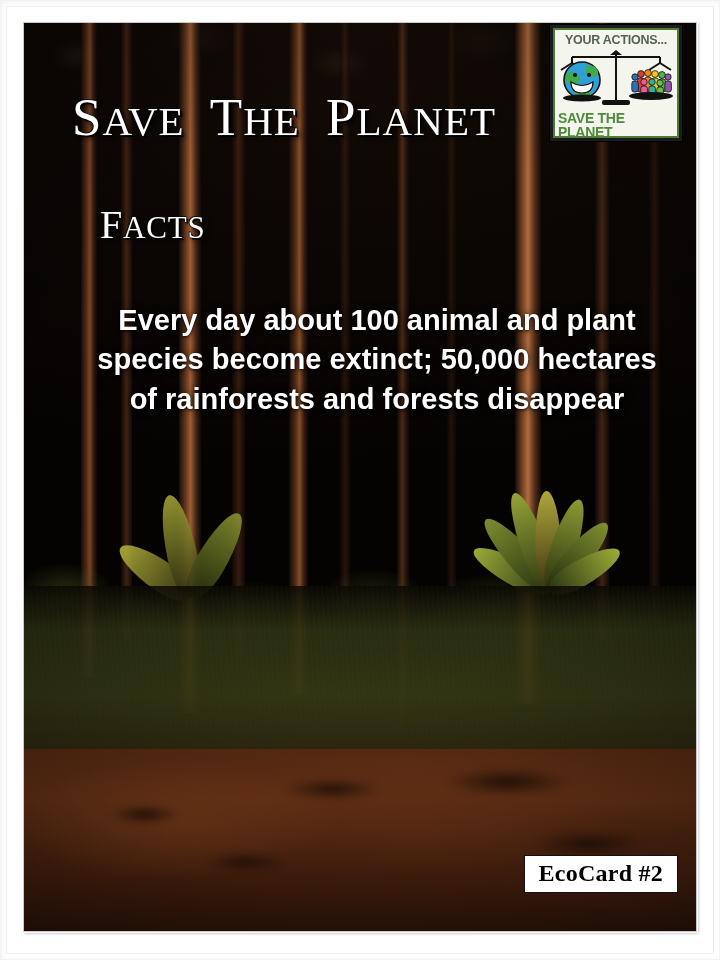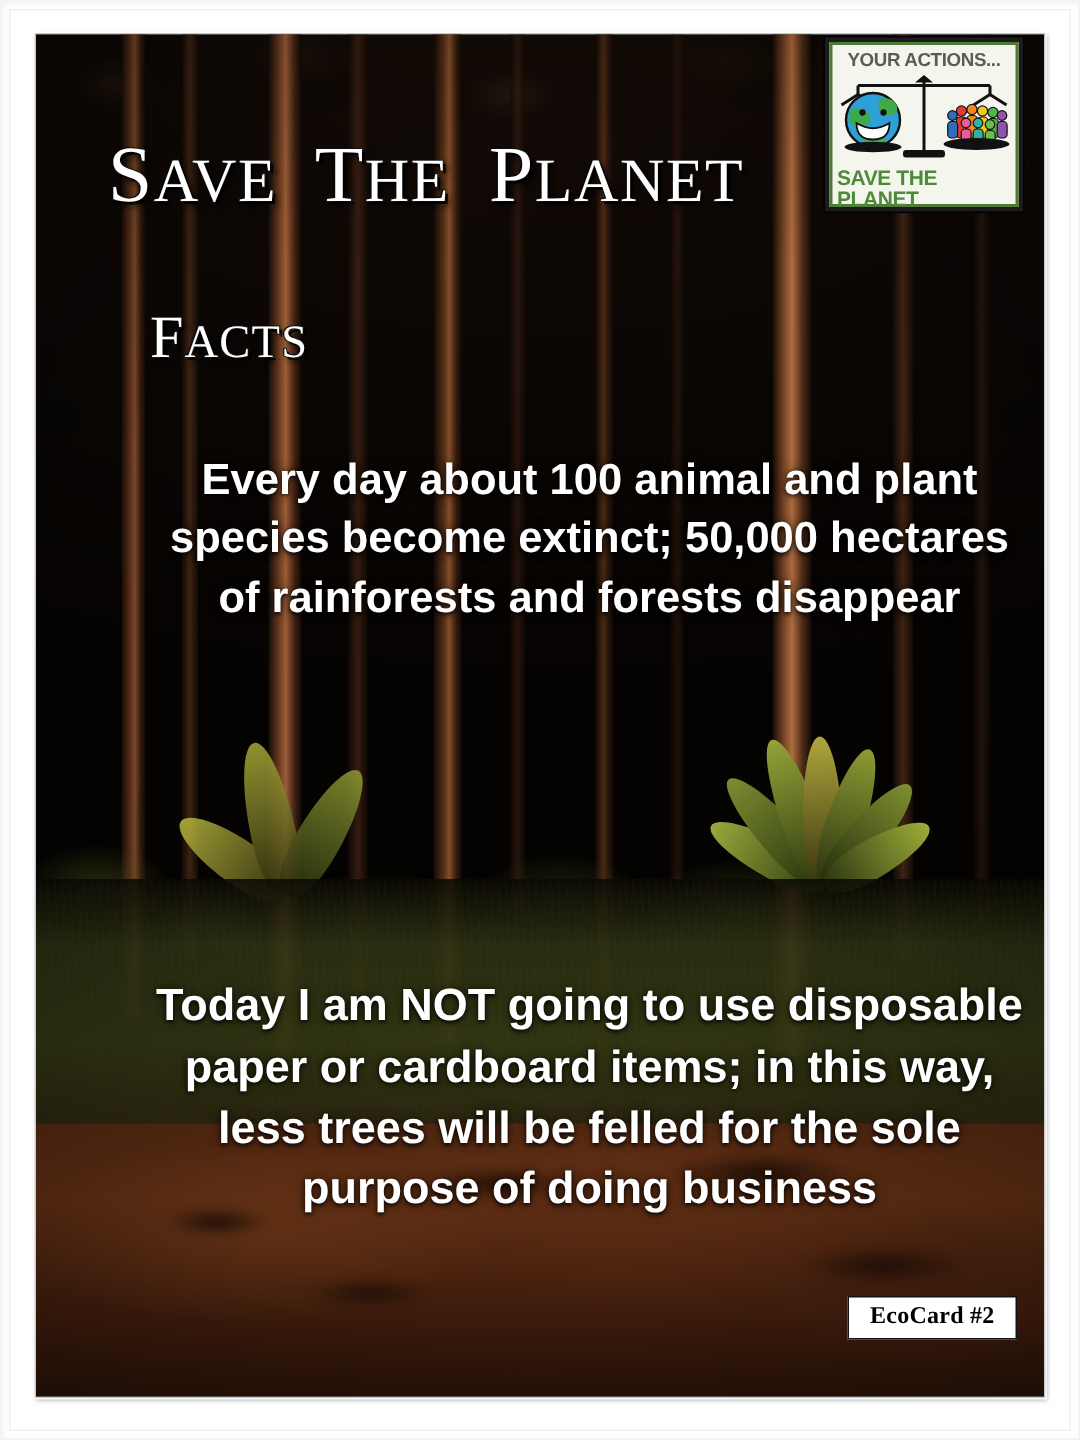--- a/index.html
+++ b/index.html
@@ -190,21 +190,20 @@
 
   .body-text{
     position:absolute;
     color:#ffffff;
     font-family:"Liberation Sans", sans-serif;
     font-weight:bold;
     text-align:center;
     font-size:29px;
     line-height:1.36;
     text-shadow:0 1px 3px rgba(0,0,0,.85), 0 0 8px rgba(0,0,0,.55);
-    margin-left:16px;
   }
   .facts-text{ left:63px; top:278px; width:580px; }
   .actions-text{ left:53px; top:628px; width:600px; font-size:30px; }
 
   
   .logo{
     position:absolute; right:14px; top:2px;
     width:132px; height:116px;
     background:#1c1c1c;
     padding:3px;
@@ -231,21 +230,21 @@
   }
 
   
   .ecocard{
     position:absolute; right:18px; bottom:38px;
     background:#ffffff;
     border:1px solid #111;
     padding:4px 14px 5px 14px;
     font-family:"Liberation Serif", serif;
     font-weight:bold;
-    font-size:16px;
+    font-size:24px;
     color:#000;
     letter-spacing:.01em;
   }
 </style>
 </head>
 <body>
 
 <div class="frame">
   <div class="mat">
     <div class="poster">
@@ -290,21 +289,20 @@
 
       <div class="content">
 
         <div class="title outline-head"><span class="cap">S</span><span class="sm">A</span><span class="sm">V</span><span class="sm">E</span>  <span class="cap">T</span><span class="sm">H</span><span class="sm">E</span>  <span class="cap">P</span><span class="sm">L</span><span class="sm">A</span><span class="sm">N</span><span class="sm">E</span><span class="sm">T</span></div>
 
         <div class="h-facts outline-head"><span class="cap">F</span><span class="sm">A</span><span class="sm">C</span><span class="sm">T</span><span class="sm">S</span></div>
 
         <div class="body-text facts-text">Every day about 100 animal and plant species become extinct; 50,000 hectares of rainforests and forests disappear</div>
 
 
-        <div class="body-text actions-text">Today I am NOT going to use disposable paper or cardboard items; in this way, less trees will be felled for the sole purpose of doing business</div>
 
         <div class="logo">
           <div class="logo-inner">
             <div class="logo-top">YOUR ACTIONS...</div>
             <div class="logo-art">
               <svg viewBox="0 0 120 62" width="120" height="62" xmlns="http://www.w3.org/2000/svg">
 
                 <g stroke="#111" stroke-width="2" fill="none">
                   <line x1="16" y1="9" x2="104" y2="9"></line>
                   <line x1="60" y1="4" x2="60" y2="52"></line>

